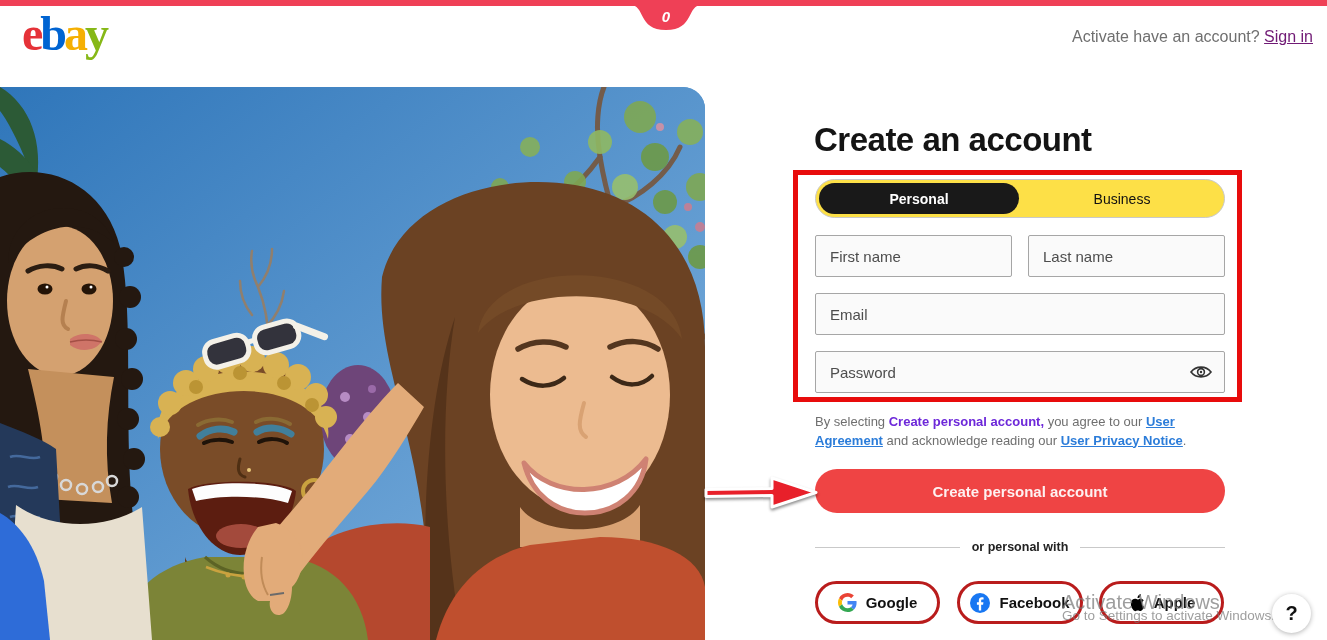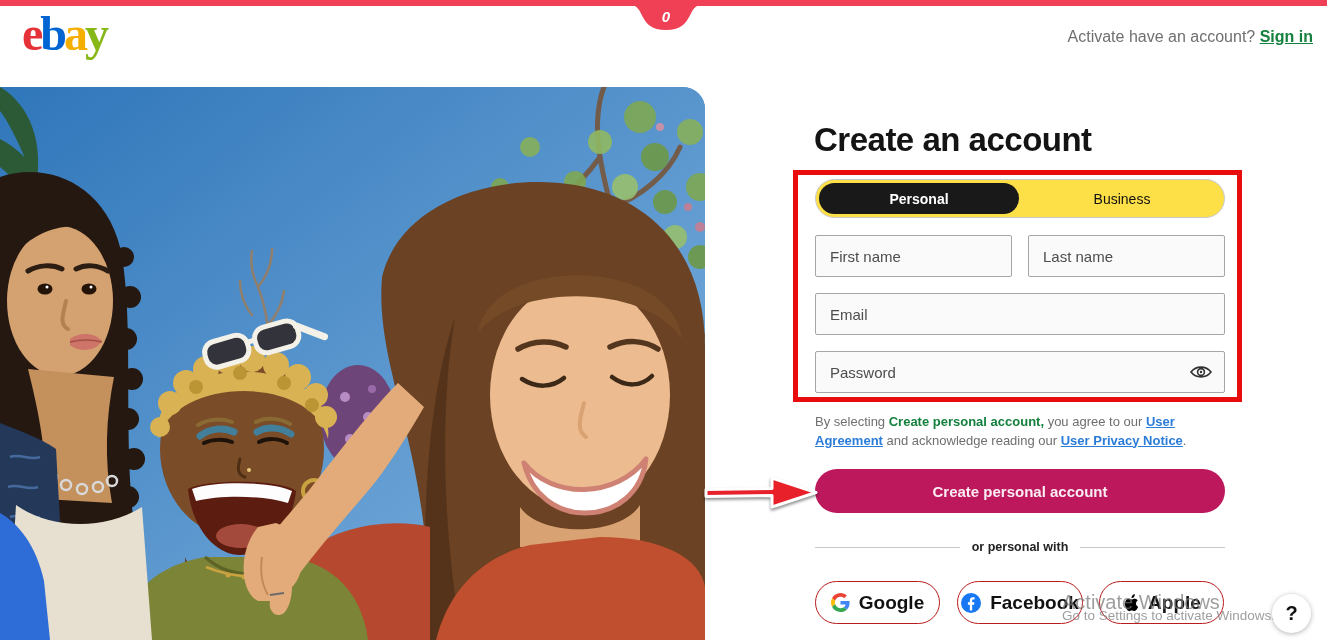--- a/index.html
+++ b/index.html
@@ -11,21 +11,21 @@
   
   .topbar { left:0; top:0; width:1327px; height:6px; background:#ef4056; z-index:10; }
   .topbadge { left:630px; top:5px; width:72px; height:28px; z-index:11; }
 
   
   .logo { left:22px; top:8px; font-size:48px; font-weight:bold; letter-spacing:-3px;
           line-height:1.1; z-index:5;font-family:Liberation Serif, serif; }
   .logo span.e { color:#e53238; } .logo span.b { color:#0064d2; }
   .logo span.a { color:#f5af02; } .logo span.y { color:#86b817; }
   .signin-wrap { top:28px; right:14px; font-size:16px; color:#6f6f6f; z-index:5; }
-  .signin-link { color:#15803d; text-decoration:underline; font-weight:700; cursor:pointer; }
+  .signin-link { color:#701a75; text-decoration:underline; font-weight:400; cursor:pointer; }
 
   
   .photo { left:0; top:87px; width:705px; height:553px; border-radius:0 22px 0 0;
            overflow:hidden; z-index:1; background:#4e90cc; }
 
   
   .title { left:814px; top:121px; font-size:33px; font-weight:bold; color:#141414;
            letter-spacing:-0.5px; z-index:5; }
 
   .redbox { left:793px; top:170px; width:449px; height:232px; border:5px solid #e80c0c;
@@ -48,37 +48,37 @@
   .field input::placeholder { color:#4d4d4d; opacity:1; }
   .f-first { left:815px; top:235px; width:197px; }
   .f-last  { left:1028px; top:235px; width:197px; }
   .f-email { left:815px; top:293px; width:410px; }
   .f-pass  { left:815px; top:351px; width:410px; }
   .eye-btn { position:absolute; right:12px; top:11px; width:24px; height:20px; border:none;
              background:transparent; cursor:pointer; padding:0; }
 
   .legal { left:815px; top:413px; width:414px; font-size:13px; line-height:18.5px;
            color:#6f6f6f; z-index:6; }
-  .legal b { color:#15803d; }
+  .legal b { color:#6d28d9; }
   .legal a { color:#2b7cd9; font-weight:bold; text-decoration:underline; cursor:pointer; }
 
   .submit { left:815px; top:469px; width:410px; height:44px; border:none; border-radius:22px;
-            background:#be185d; color:rgba(255,255,255,0.92); font-size:15px; font-weight:bold;
+            background:#ef4444; color:rgba(255,255,255,0.92); font-size:15px; font-weight:bold;
             font-family:"Liberation Sans", sans-serif; cursor:pointer; z-index:6; }
 
   .arrow { left:700px; top:471px; width:122px; height:42px; z-index:40; pointer-events:none;
            filter:drop-shadow(0 2px 1.5px rgba(0,0,0,0.45)); }
 
   .divider { left:815px; top:539px; width:410px; height:16px; display:flex; align-items:center;
              gap:12px; z-index:6; }
   .divider .line { flex:1; height:1px; background:#c9c9c9; }
   .divider .lbl { font-size:12.5px; font-weight:bold; color:#222; white-space:nowrap; }
 
-  .social { top:581px; height:43px; border:1px solid #b91c1c; border-radius:22px; background:#fff;
-            display:flex; align-items:center; justify-content:center; gap:9px; font-size:19px;
+  .social { top:581px; height:43px; border:3px solid #b91c1c; border-radius:22px; background:#fff;
+            display:flex; align-items:center; justify-content:center; gap:9px; font-size:15px;
             font-weight:bold; color:#111; cursor:pointer; z-index:6;
             font-family:"Liberation Sans", sans-serif; }
   .s-google { left:815px; width:125px; } .s-facebook { left:957px; width:126px; }
   .s-apple { left:1099px; width:125px; }
 
   .wm { color:rgba(120,120,120,0.72); z-index:50; pointer-events:none; white-space:nowrap; }
   .wm1 { left:1062px; top:583px; font-size:20px;margin-top:8px; }
   .wm2 { left:1062px; top:608px; font-size:13.5px; }
 
   .help { left:1272px; top:594px; width:39px; height:39px; border-radius:50%; background:#fff;

